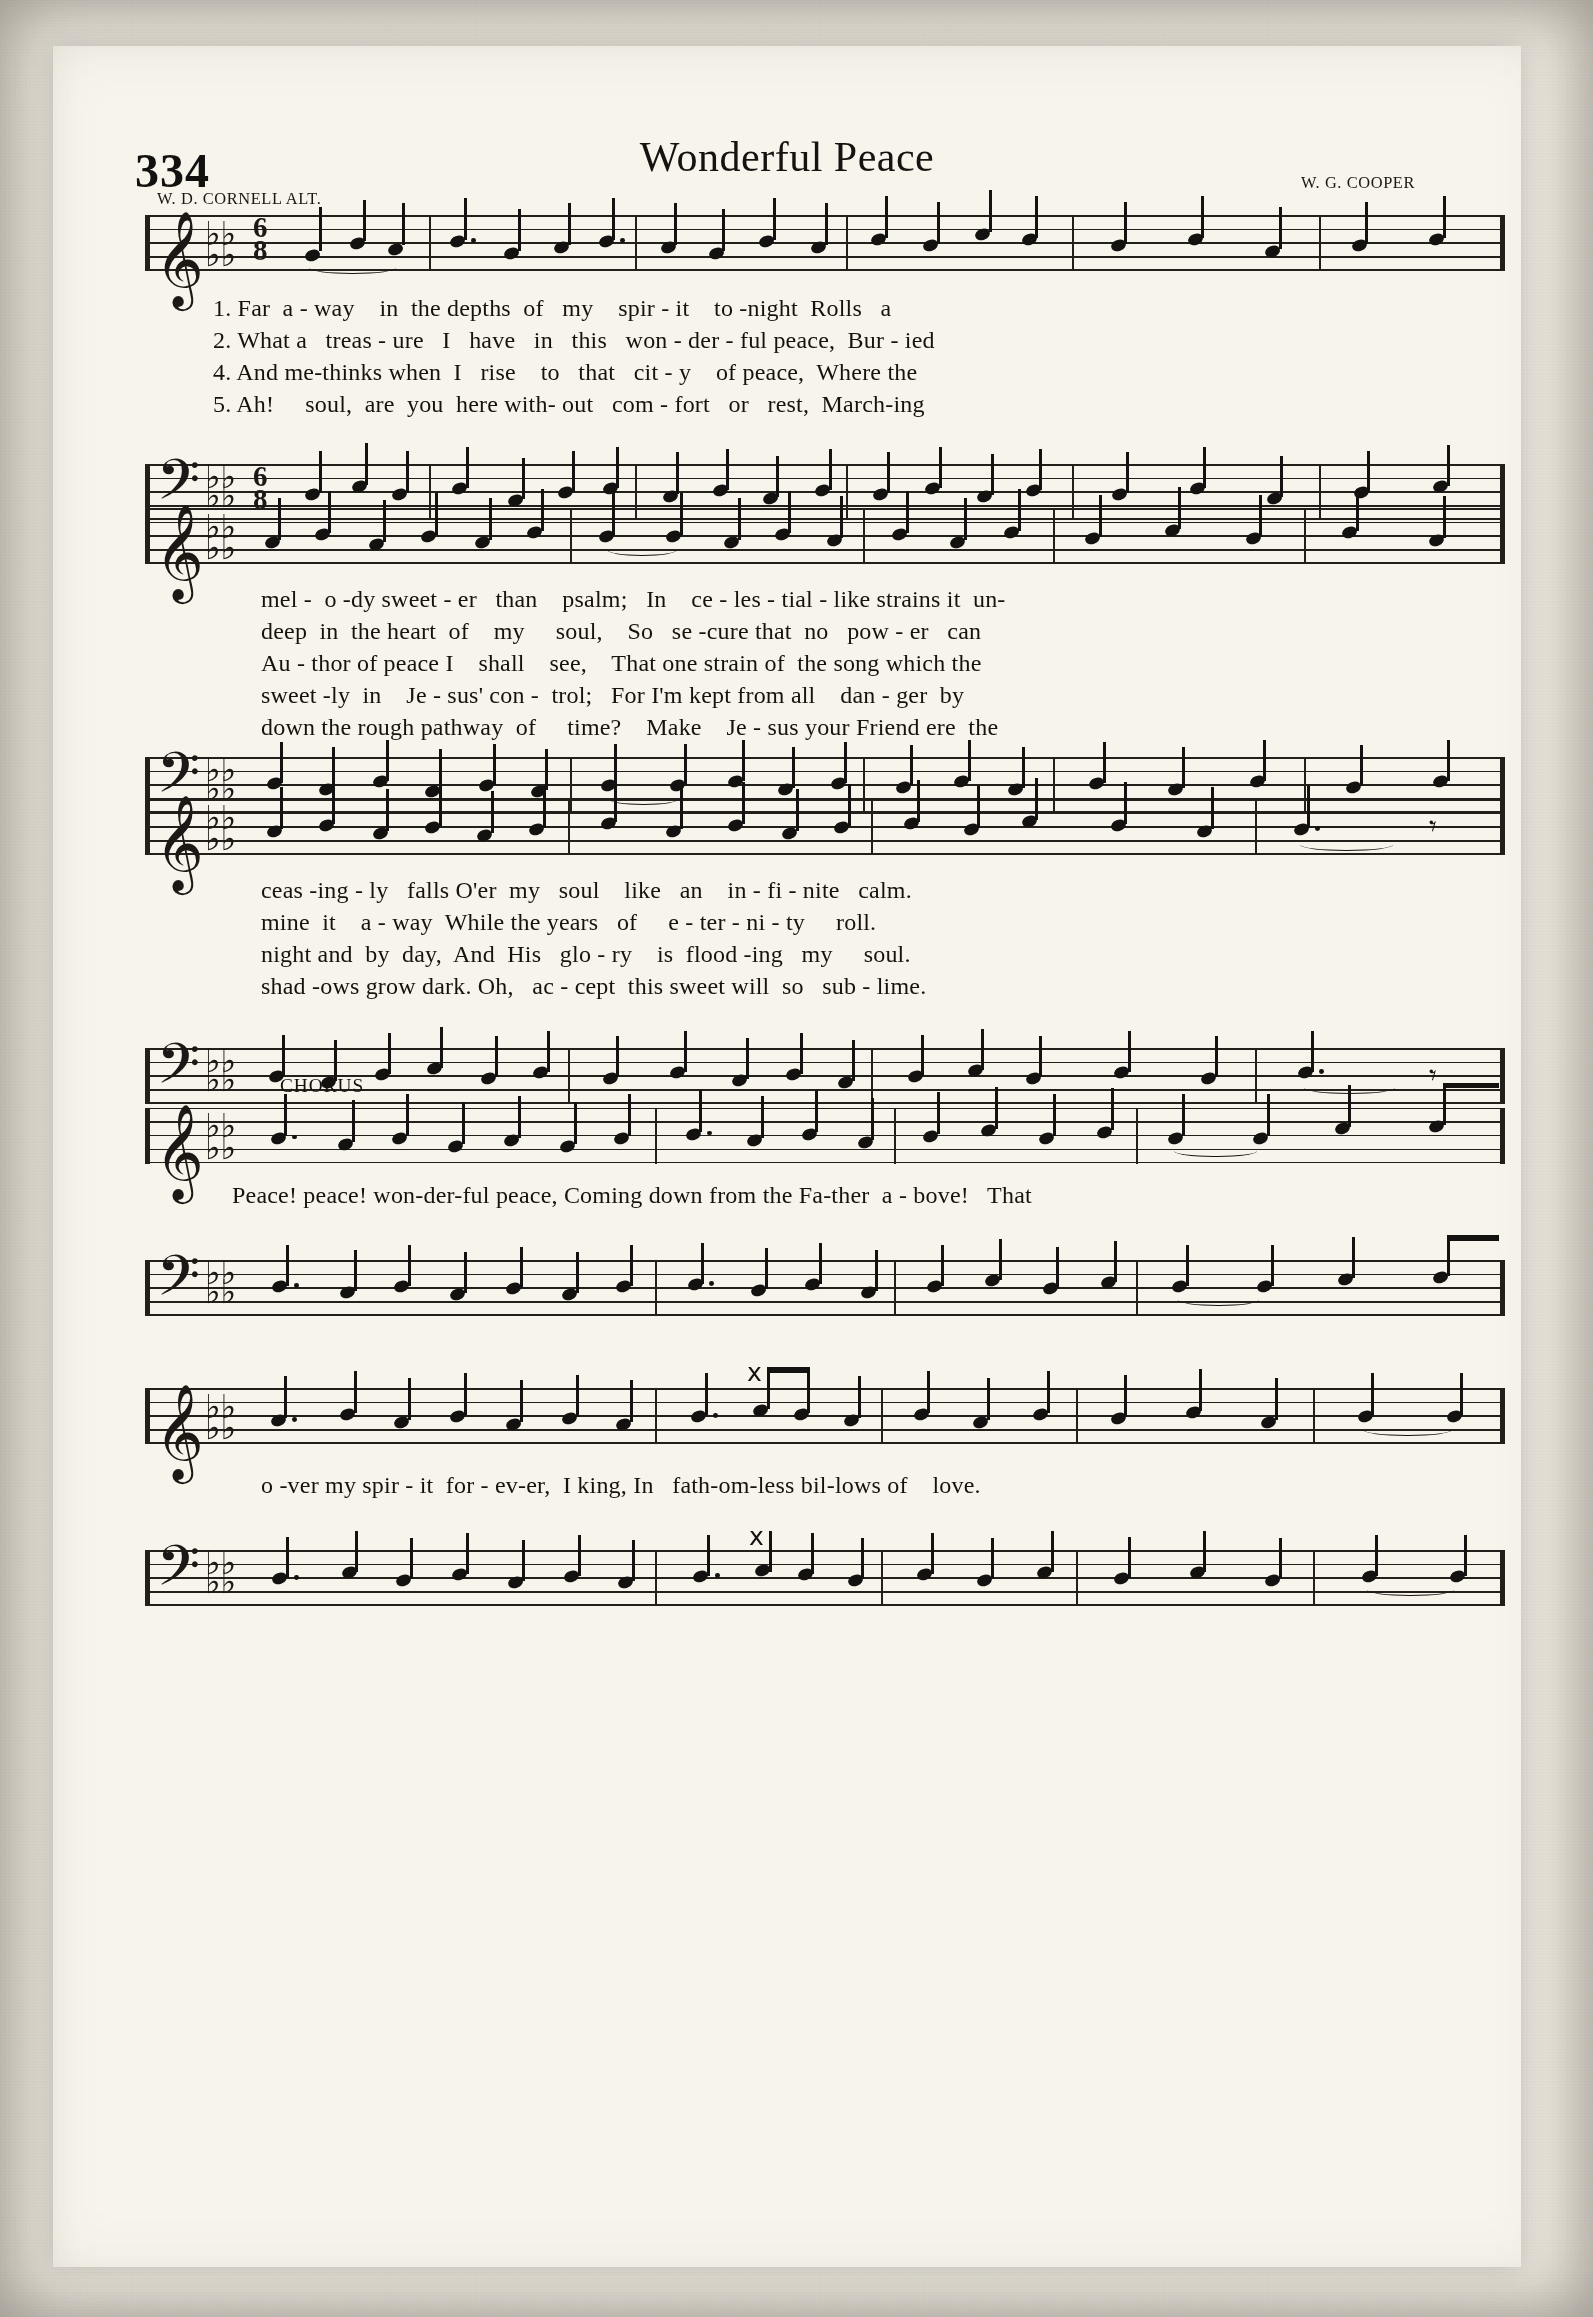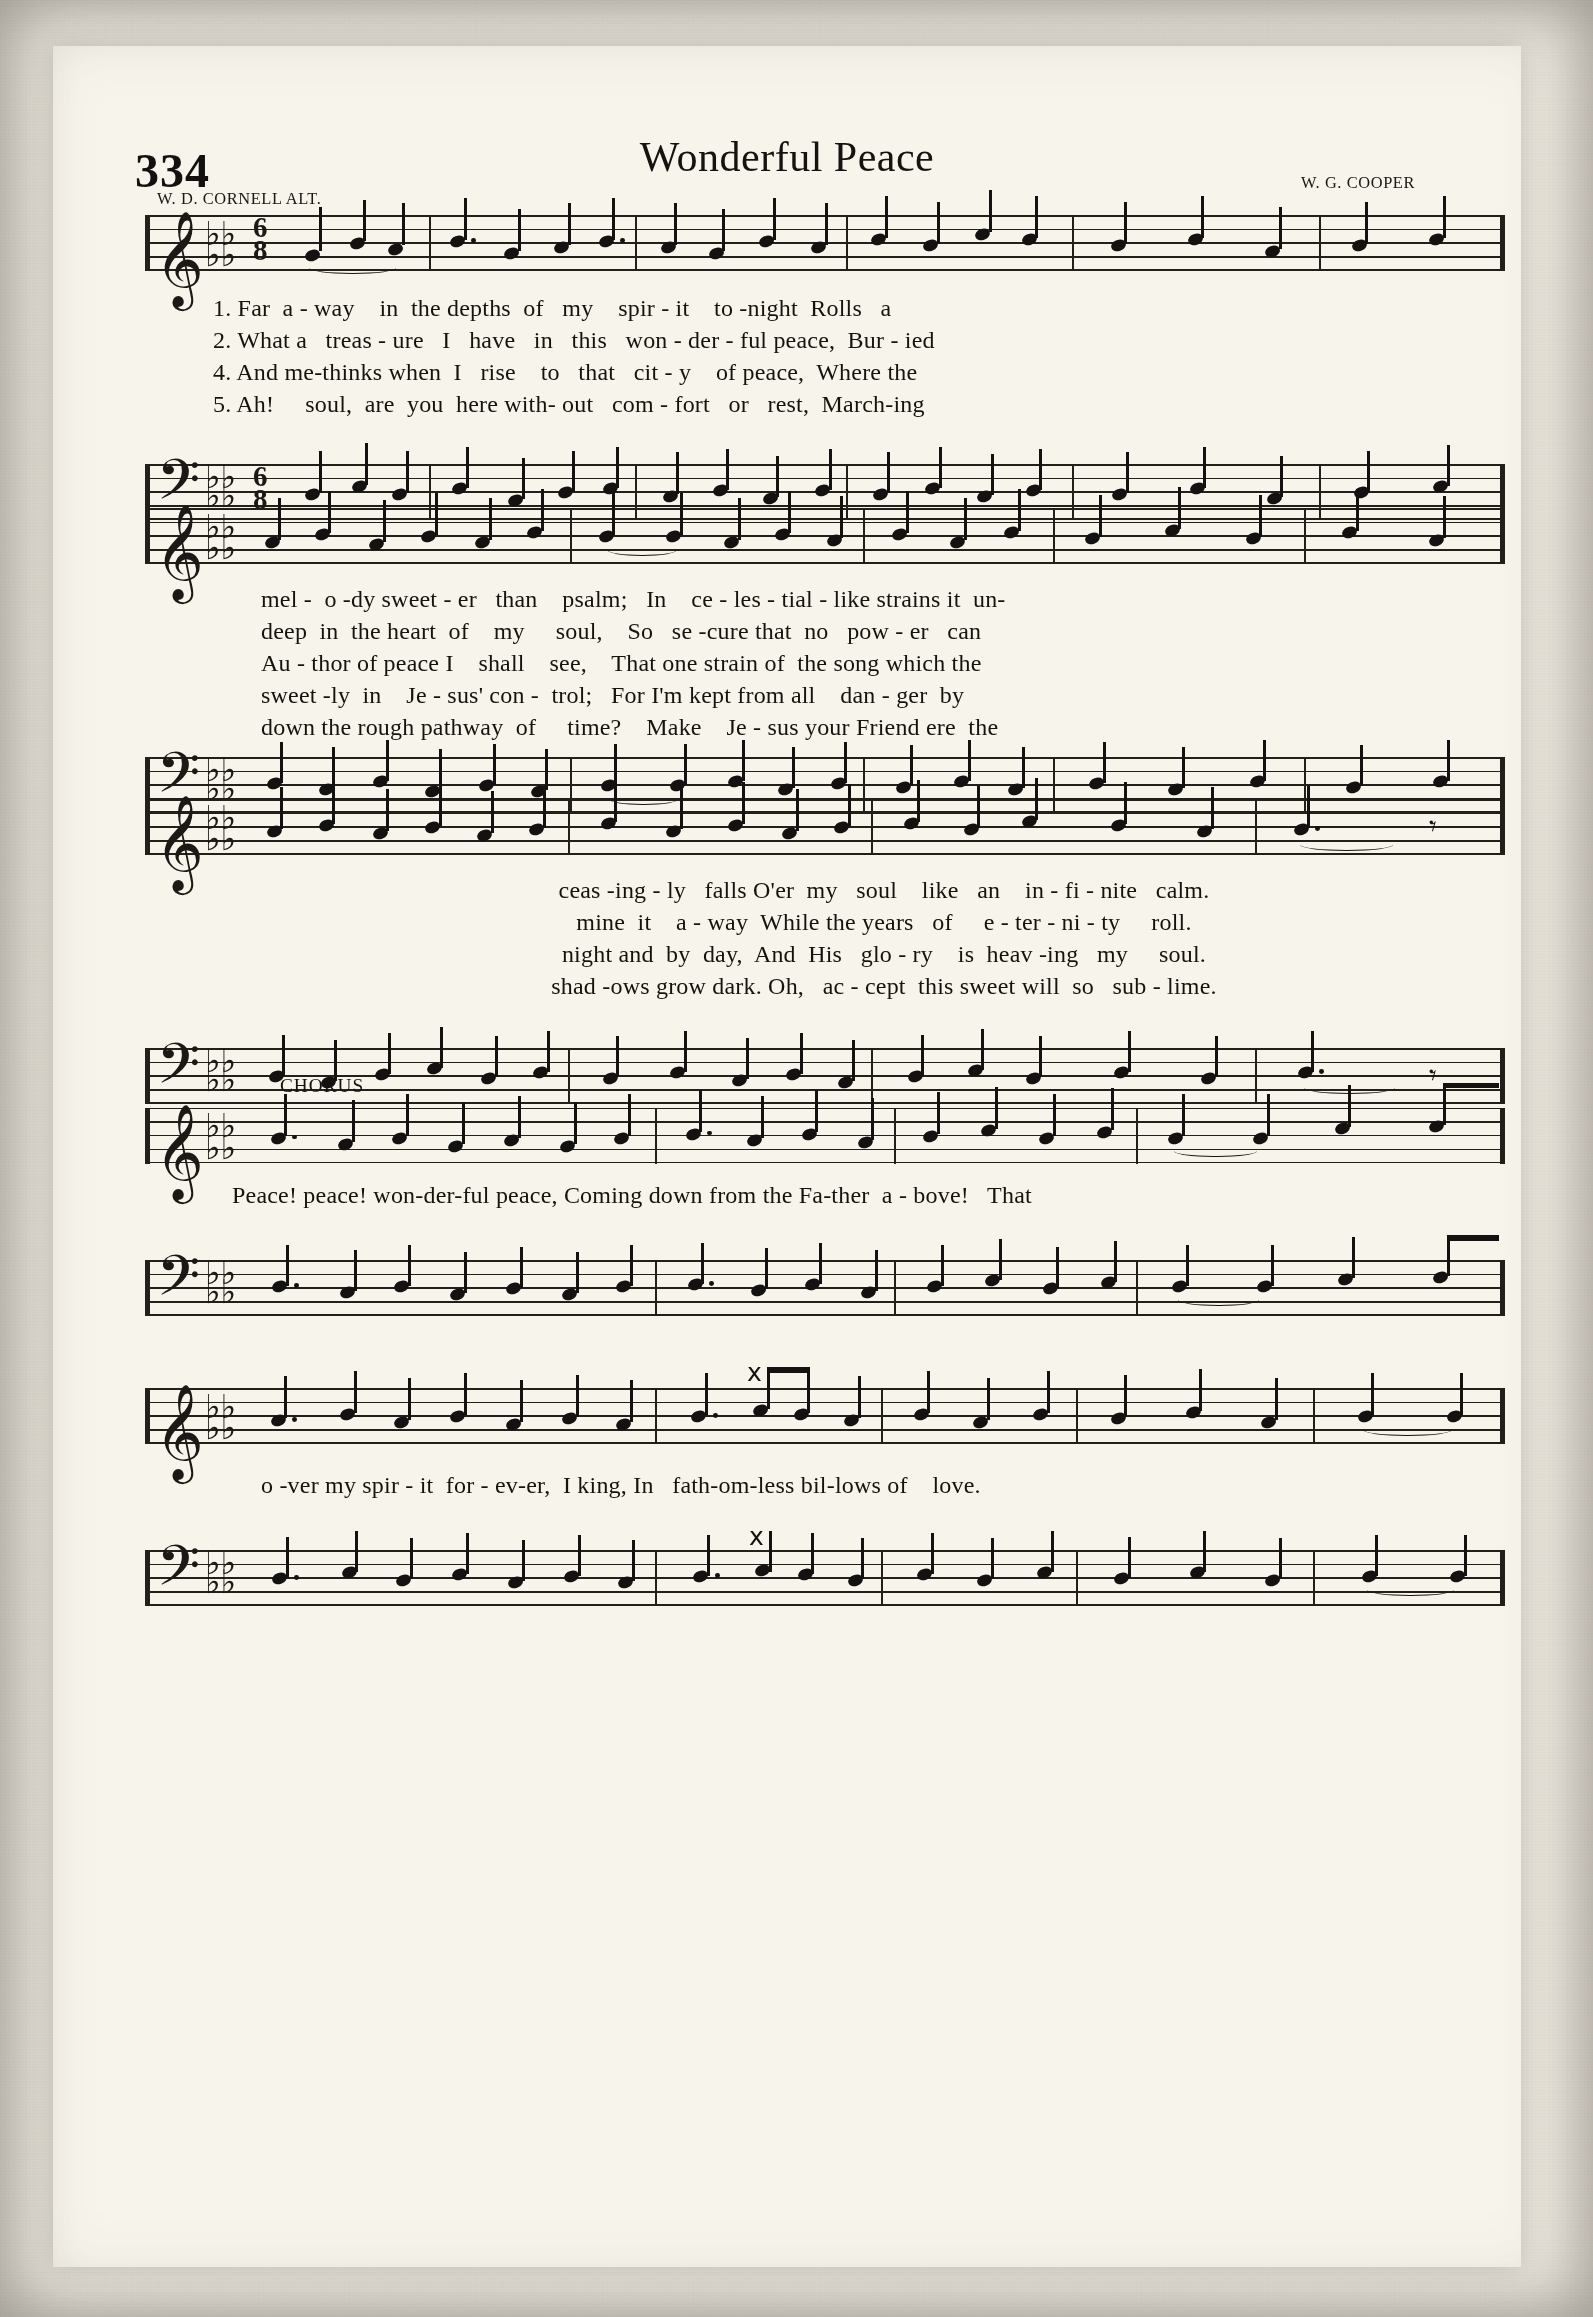--- a/index.html
+++ b/index.html
@@ -523,24 +523,24 @@
           <div class="stem" style="left:1066px; top:-11.6px; height:42px;"></div>
         <div class="barline" style="left:1110px;"></div>
         <div class="nh" style="left:1149px; top:25px;"></div>
           <div class="stem" style="left:1162px; top:-13.5px; height:42px;"></div>
         <div class="dot" style="left:1170px; top:27px;"></div>
         <div class="tie" style="left:1155px; top:39px; width:93px;"></div>
         <div class="rest" style="left:1284px; top:27px;">𝄾</div>
         <div class="barline thick" style="left:1355px;"></div>
       </div>
 
-      <div class="lyricblock" style="left:116px; top:75px; width:1246px;text-align:center;">
+      <div class="lyricblock" style="left:116px; top:75px; width:1246px;">
         <div class="lyricline">ceas -ing - ly   falls O'er  my   soul    like   an    in - fi - nite   calm.</div>
         <div class="lyricline">mine  it    a - way  While the years   of     e - ter - ni - ty     roll.</div>
-        <div class="lyricline">night and  by  day,  And  His   glo - ry    is  heav -ing   my     soul.</div>
+        <div class="lyricline">night and  by  day,  And  His   glo - ry    is  flood -ing   my     soul.</div>
         <div class="lyricline">shad -ows grow dark. Oh,   ac - cept  this sweet will  so   sub - lime.</div>
       </div>
 
       <div class="staff" style="position:absolute; top:249px; left:0; right:0;">
         <div class="line l0"></div>
           <div class="line l1"></div>
           <div class="line l2"></div>
           <div class="line l3"></div>
           <div class="line l4"></div>
         <div class="barline thick" style="left:0px;"></div>

